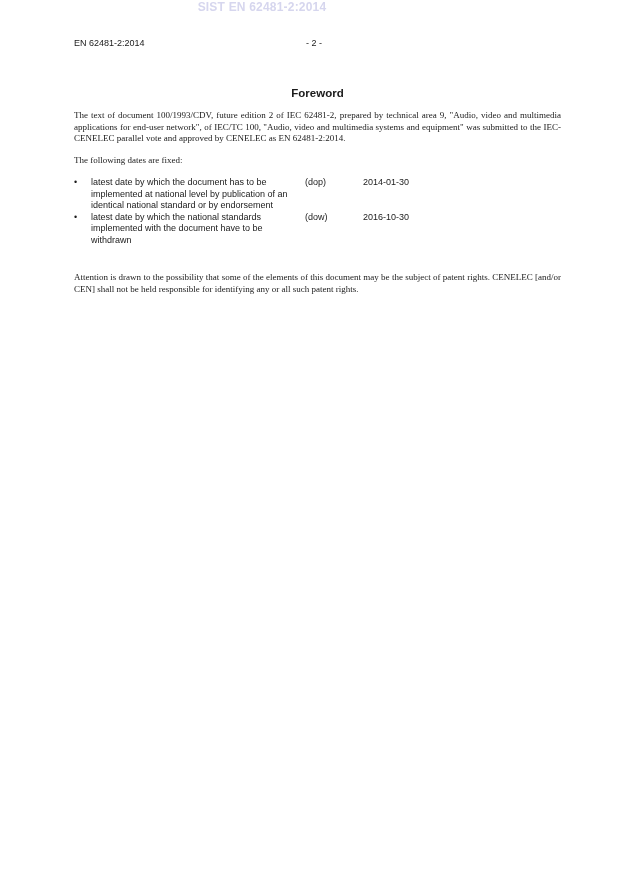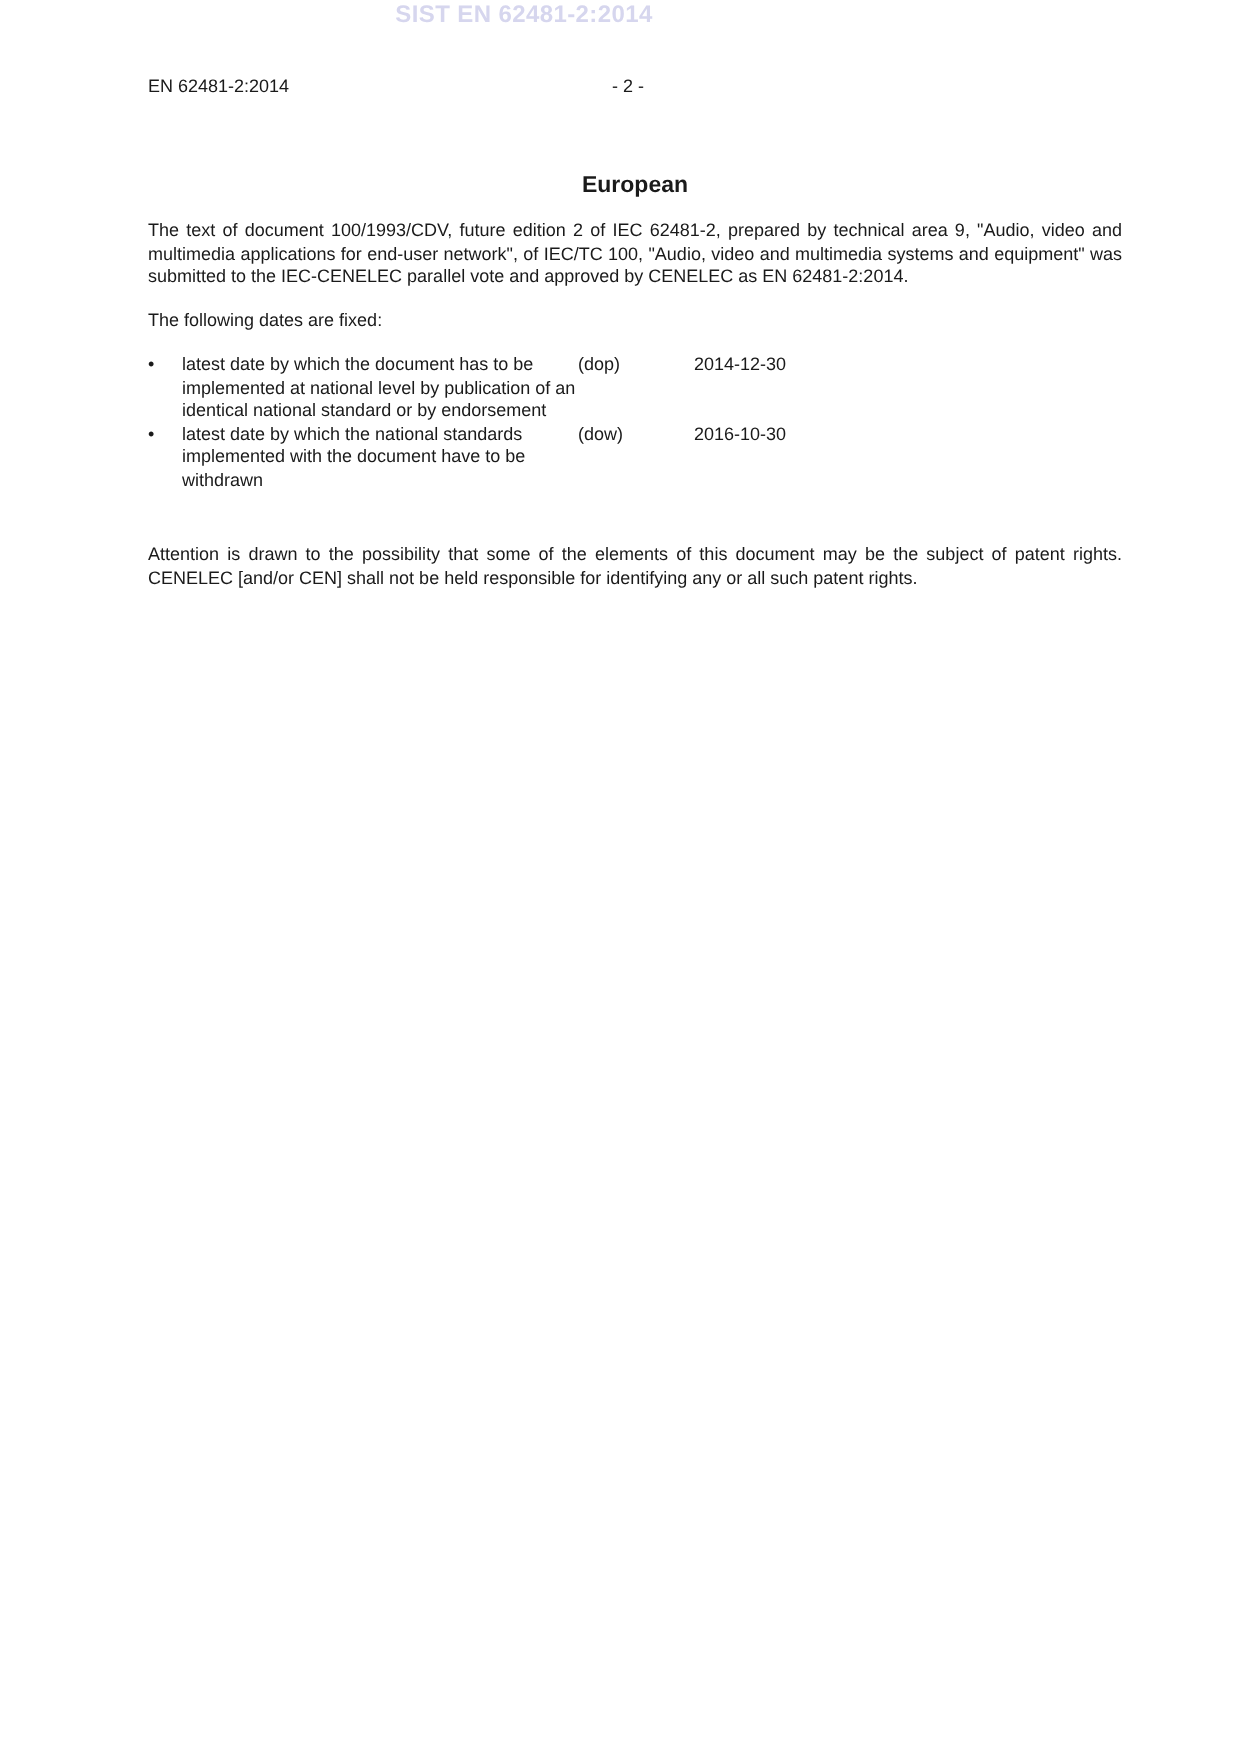--- a/index.html
+++ b/index.html
@@ -4,49 +4,49 @@
 <style>
   html, body { margin: 0; padding: 0; background: #ffffff; }
   body { width: 620px; height: 877px; position: relative; overflow: hidden;
          font-family: "Liberation Sans", sans-serif; color: #1a1a1a; }
   .watermark { position: absolute; top: 0; left: 0; width: 524px; text-align: center;
                font-size: 12px; font-weight: bold; color: #d6d6ee; line-height: 14px; letter-spacing: 0.2px; }
   .hdr-left { position: absolute; top: 38px; left: 74px; font-size: 9px; }
   .hdr-page { position: absolute; top: 38px; left: 306px; font-size: 9px; }
   .content { position: absolute; left: 74px; top: 86px; width: 487px; font-size: 9px; line-height: 11.5px; }
   h2 { font-size: 11.5px; font-weight: bold; text-align: center; margin: 0 0 10px 0; line-height: 14px; }
-  p { margin: 0; text-align: justify; }
+  p { margin: 0; text-align: justify; font-family: Liberation Serif, serif; }
   .p1 { margin-bottom: 10px; }
   .p2 { margin-bottom: 11px; }
   .dates { list-style: none; margin: 0; padding: 0; }
   .dates li { position: relative; display: flex; }
   .bullet { position: absolute; left: 0; top: 0; width: 18px; }
   .desc { margin-left: 17px; width: 198px; }
-  .abbr { width: 58px; margin-left: 0; }
+  .abbr { width: 58px; margin-left: 16px; }
   .date { width: 80px; }
   .p3 { margin-top: 26px; margin-bottom: 7px; }
   .h2b { margin-bottom: 9px; }
 </style>
 </head>
 <body>
 
 <div class="watermark">SIST EN 62481-2:2014</div>
 <div class="hdr-left">EN 62481-2:2014</div>
 <div class="hdr-page">- 2 -</div>
 
 <div class="content">
-  <h2>European</h2>
+  <h2>Foreword</h2>
   <p class="p1">The text of document 100/1993/CDV, future edition 2 of IEC 62481-2, prepared by technical area 9, "Audio, video and multimedia applications for end-user network", of IEC/TC 100, "Audio, video and multimedia systems and equipment" was submitted to the IEC-CENELEC parallel vote and approved by CENELEC as EN 62481-2:2014.</p>
   <p class="p2">The following dates are fixed:</p>
   <ul class="dates">
     <li>
       <span class="bullet">•</span>
       <span class="desc">latest date by which the document has to be implemented at national level by publication of an identical national standard or by endorsement</span>
       <span class="abbr">(dop)</span>
-      <span class="date">2014-12-30</span>
+      <span class="date">2014-01-30</span>
     </li>
     <li>
       <span class="bullet">•</span>
       <span class="desc">latest date by which the national standards implemented with the document have to be withdrawn</span>
       <span class="abbr">(dow)</span>
       <span class="date">2016-10-30</span>
     </li>
   </ul>
   <p class="p3">Attention is drawn to the possibility that some of the elements of this document may be the subject of patent rights. CENELEC [and/or CEN] shall not be held responsible for identifying any or all such patent rights.</p>
 </div>

